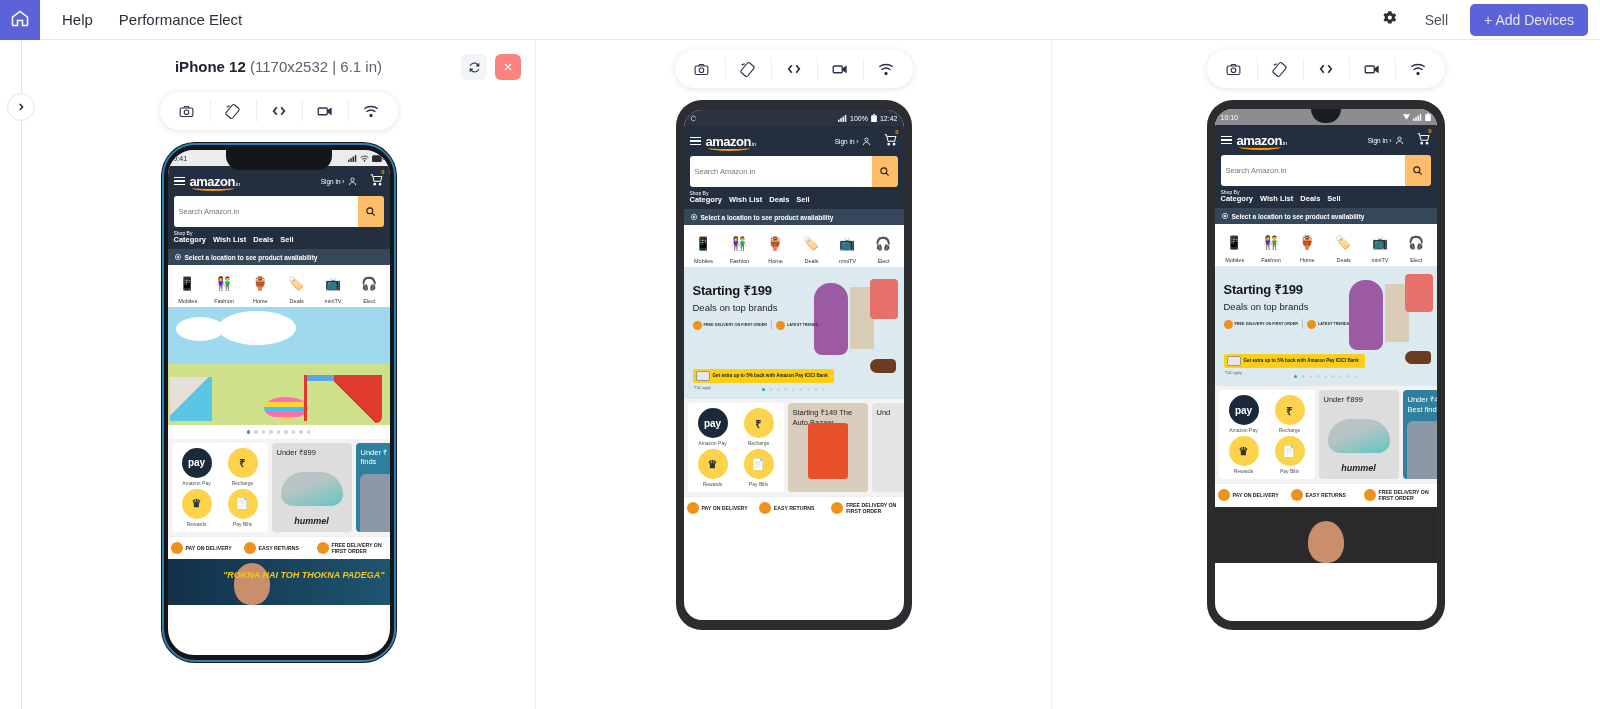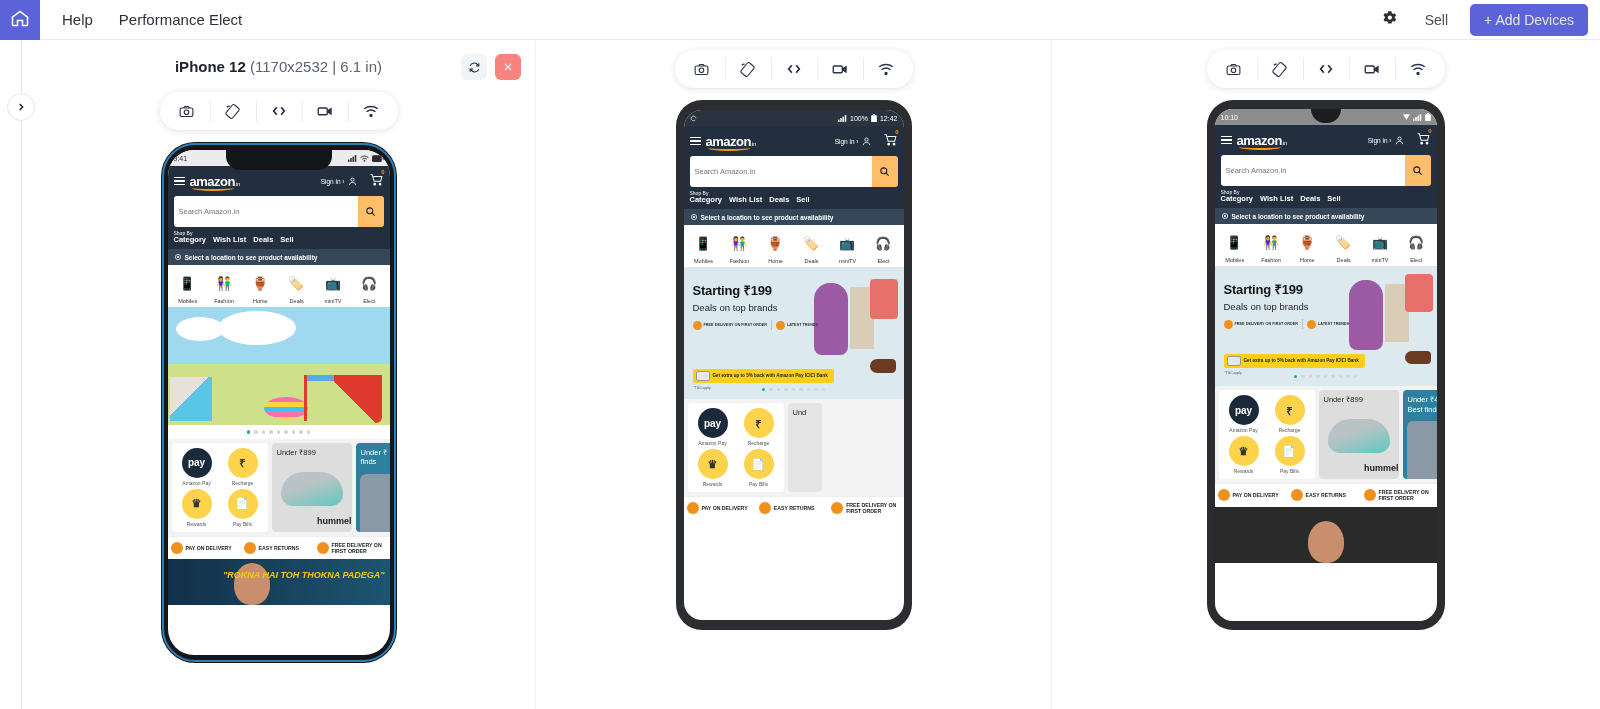--- a/index.html
+++ b/index.html
@@ -261,21 +261,22 @@
 
   .prod-card {
     background: #dddddd; border-radius: 4px; position: relative;
     flex: 0 0 80px; overflow: hidden;
   }
   .prod-card.blue { background: #2f7f9e; flex: 0 0 56px; }
   .prod-card .ptitle { font-size: 7.5px; color: #222; padding: 5px 5px 0; line-height: 1.25; }
   .prod-card.blue .ptitle { color: #fff; }
   .brand {
     position: absolute; bottom: 6px; left: 0; right: 0;
-    text-align: right; font-size: 9px; font-weight: bold; color: #222;
+    text-align: center; font-size: 9px; font-weight: bold; color: #222;
+    font-style: italic;
   }
   .shoe {
     position: absolute; left: 50%; top: 52%; transform: translate(-50%,-50%);
     width: 62px; height: 34px; border-radius: 30px 30px 16px 16px;
     background: linear-gradient(160deg,#b9c3c6 40%,#5ec8bf 100%);
   }
   .slime {
     position: absolute; left: 50%; top: 54%; transform: translate(-50%,-50%);
     width: 40px; height: 56px; background: #e8502a; border-radius: 3px;
   }
@@ -735,20 +736,24 @@
                 </div>
               <div class="tile">
                   <div class="circ yellow">♛</div>
                   <div class="lbl">Rewards</div>
                 </div>
               <div class="tile">
                   <div class="circ yellow">📄</div>
                   <div class="lbl">Pay Bills</div>
                 </div>
             </div>
+            <div class="prod-card" style="background:#d9cdbb;">
+              <div class="ptitle">Starting ₹149 The Auto Bazaar</div>
+              <div class="slime"></div>
+            </div>
             <div class="prod-card" style="flex:0 0 34px;background:#e4e4e4;">
               <div class="ptitle">Und</div>
             </div>
           </div>
 
           <div class="benefits">
             <div class="ben">
                 <span class="bico"></span>
                 <span class="btxt">PAY ON DELIVERY</span>
               </div>

